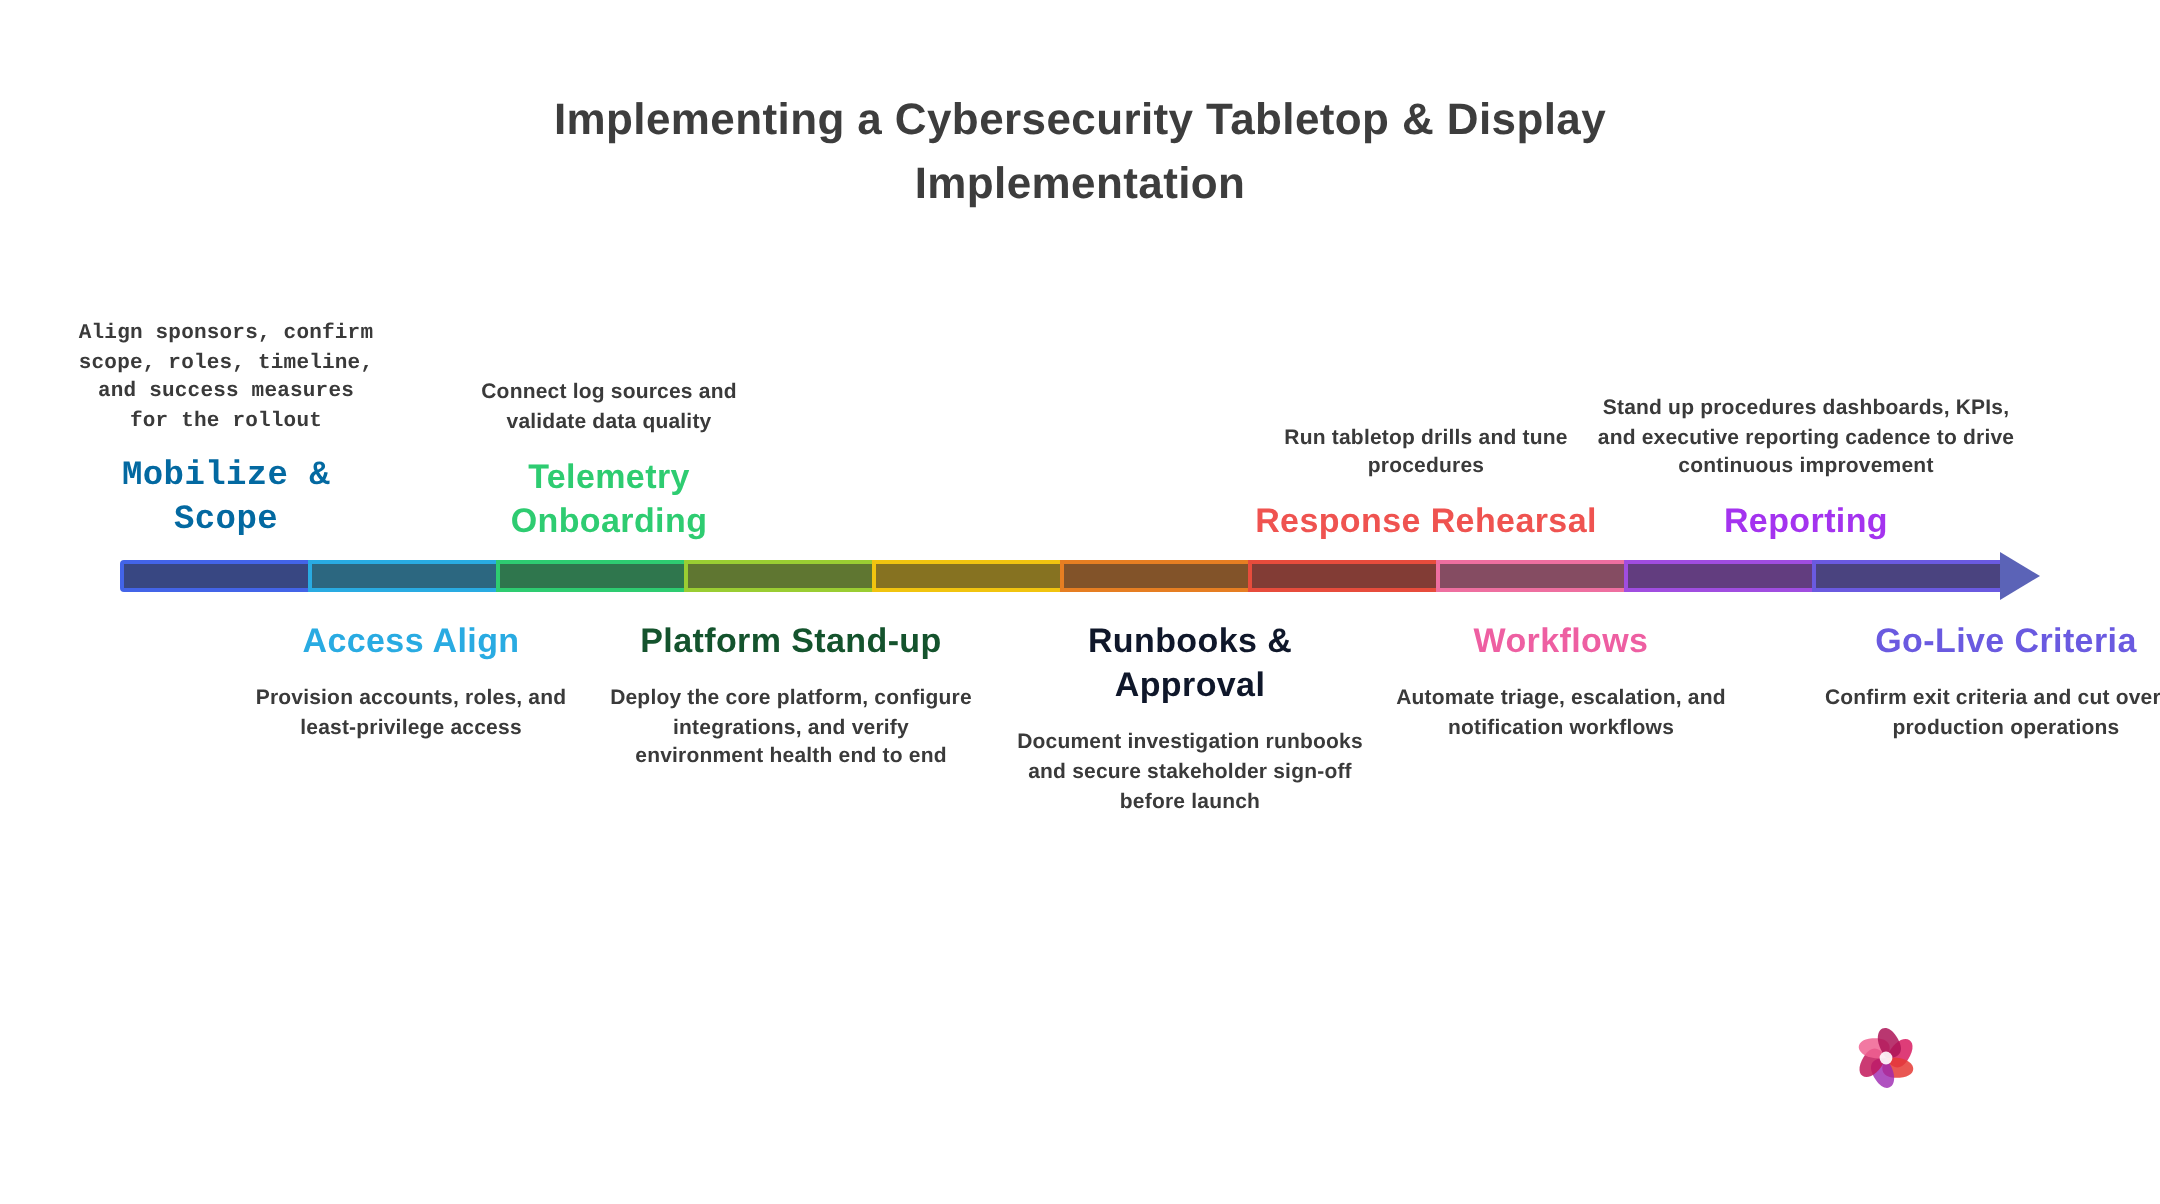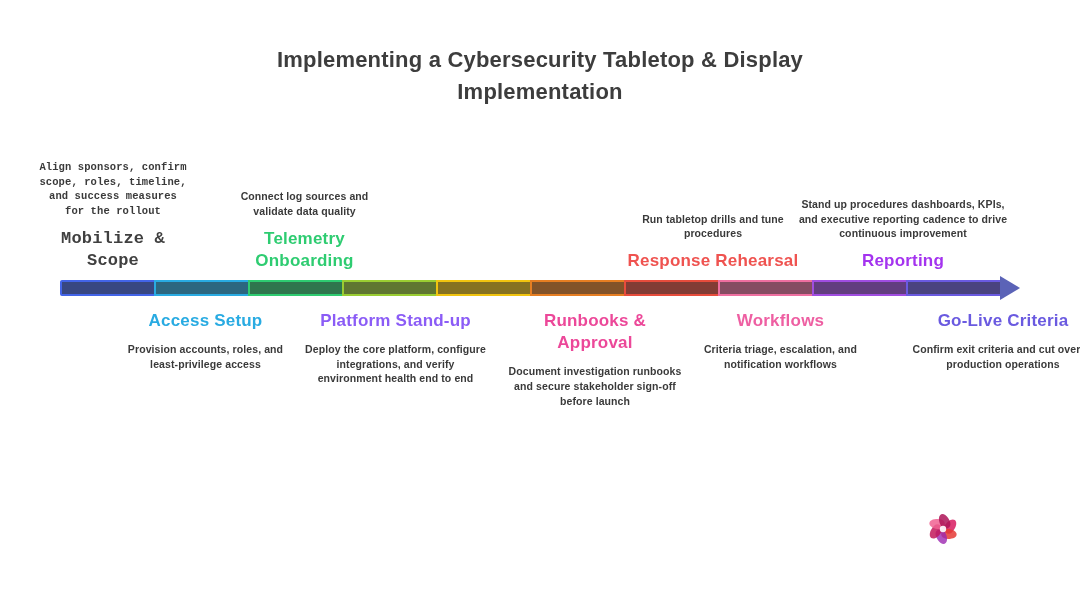--- a/index.html
+++ b/index.html
@@ -55,21 +55,21 @@
 
 <div id="canvas">
 
   <div class="title">
     <div>Implementing a Cybersecurity Tabletop &amp; Display</div>
     <div>Implementation</div>
   </div>
 
   <div class="phase top g1">
     <div class="desc">Align sponsors, confirm scope, roles, timeline, and success measures for the rollout</div>
-    <div class="plabel" style="color: #404040;">Mobilize &amp; Scope</div>
+    <div class="plabel" style="color: #0369a1;">Mobilize &amp; Scope</div>
   </div>
   <div class="phase top g2">
     <div class="desc">Connect log sources and validate data quality</div>
     <div class="plabel" style="color: rgb(46, 204, 113);">Telemetry Onboarding</div>
   </div>
   <div class="phase top g4">
     <div class="desc">Run tabletop drills and tune procedures</div>
     <div class="plabel" style="color: rgb(239, 83, 80);">Response Rehearsal</div>
   </div>
   <div class="phase top g5">
@@ -85,34 +85,34 @@
       <div class="seg" style="border-color: rgb(241, 196, 15); background: rgb(134, 114, 33);"></div>
       <div class="seg" style="border-color: rgb(230, 126, 34); background: rgb(130, 83, 41);"></div>
       <div class="seg" style="border-color: rgb(231, 76, 60); background: rgb(130, 60, 53);"></div>
       <div class="seg" style="border-color: rgb(238, 111, 160); background: rgb(133, 76, 98);"></div>
       <div class="seg" style="border-color: rgb(160, 77, 224); background: rgb(98, 61, 127);"></div>
       <div class="seg" style="border-color: rgb(106, 90, 224); background: rgb(74, 67, 127);"></div>
     </div>
   <div id="arrowhead" style="border-left-color: rgb(91, 99, 183);"></div>
 
   <div class="phase bottom b1">
-    <div class="plabel" style="color: rgb(41, 171, 226);">Access Setup</div>
+    <div class="plabel" style="color: rgb(41, 171, 226);">Access Align</div>
     <div class="desc">Provision accounts, roles, and least-privilege access</div>
   </div>
   <div class="phase bottom b2">
-    <div class="plabel" style="color: #8b5cf6;">Platform Stand-up</div>
+    <div class="plabel" style="color: #14532d;">Platform Stand-up</div>
     <div class="desc">Deploy the core platform, configure integrations, and verify environment health end to end</div>
   </div>
   <div class="phase bottom b3">
-    <div class="plabel" style="color: #ec4899;">Runbooks &amp; Approval</div>
+    <div class="plabel" style="color: #0f172a;">Runbooks &amp; Approval</div>
     <div class="desc">Document investigation runbooks and secure stakeholder sign-off before launch</div>
   </div>
   <div class="phase bottom b4">
     <div class="plabel" style="color: rgb(238, 95, 162);">Workflows</div>
-    <div class="desc">Criteria triage, escalation, and notification workflows</div>
+    <div class="desc">Automate triage, escalation, and notification workflows</div>
   </div>
   <div class="phase bottom b5">
     <div class="plabel" style="color: rgb(106, 90, 224);">Go-Live Criteria</div>
     <div class="desc">Confirm exit criteria and cut over to production operations</div>
   </div>
 
   <svg id="logo" viewBox="0 0 46 46">
     <g>
       <path d="M23 23 C 29 9, 40 12, 35 22 C 31 30, 26 29, 23 23 Z" fill="#d81b60" opacity="0.85"></path>
       <path d="M23 23 C 29 9, 40 12, 35 22 C 31 30, 26 29, 23 23 Z" fill="#e53935" opacity="0.85" transform="rotate(60 23 23)"></path>

